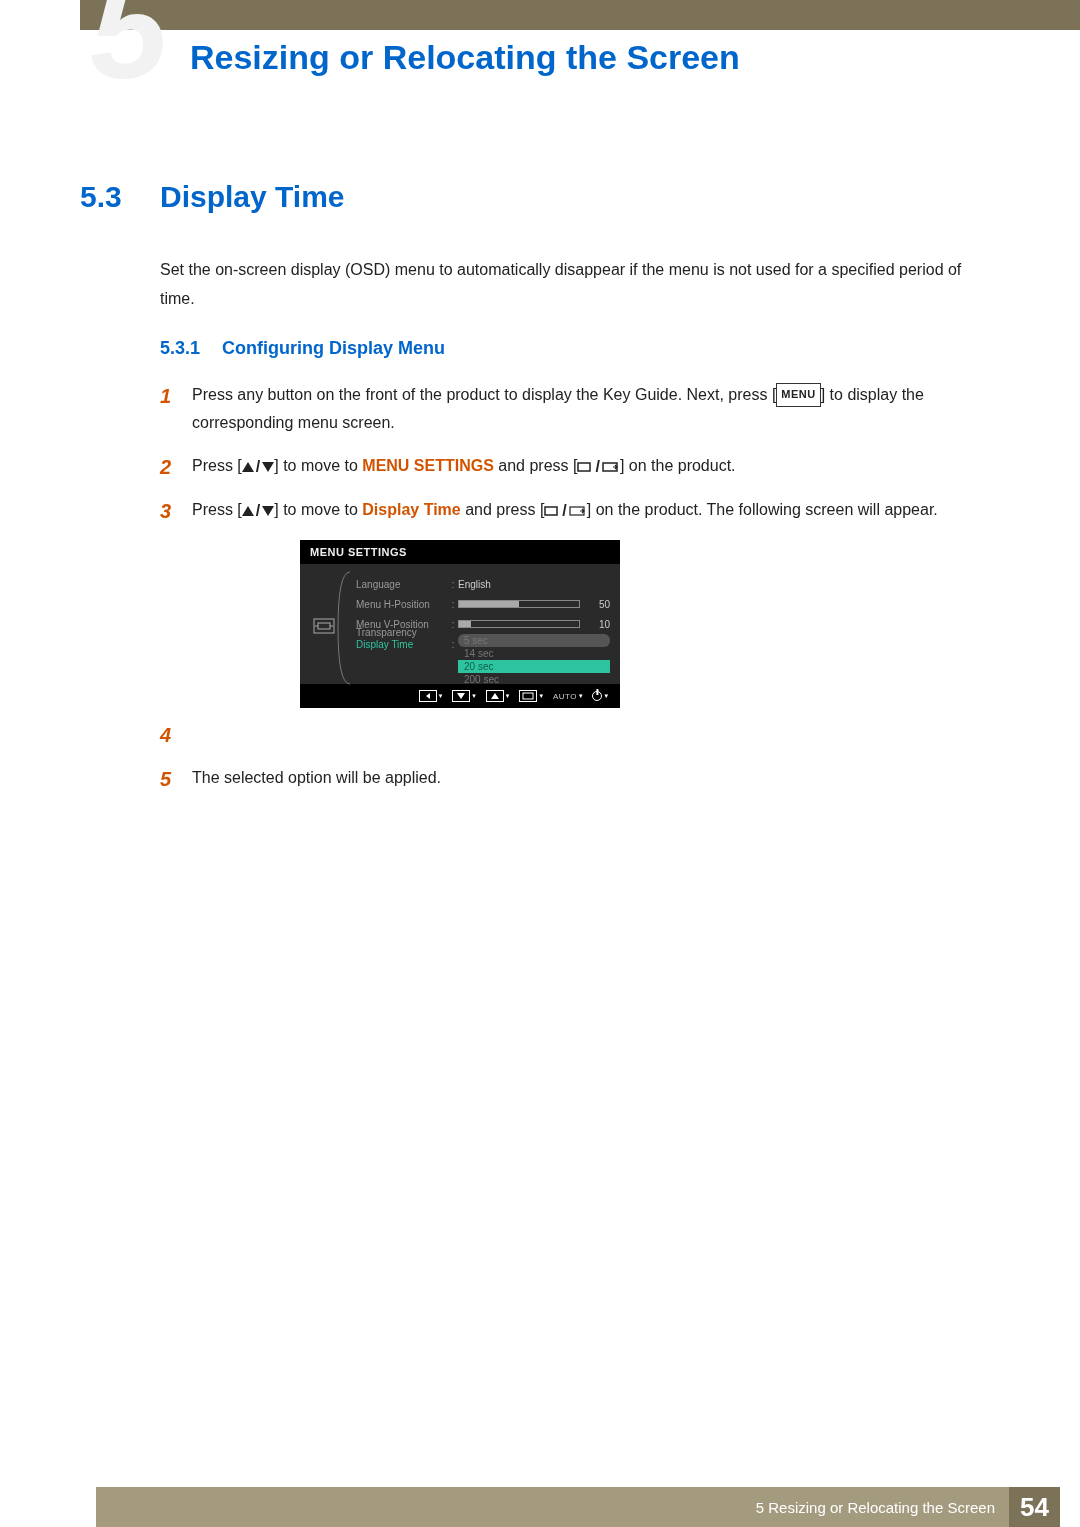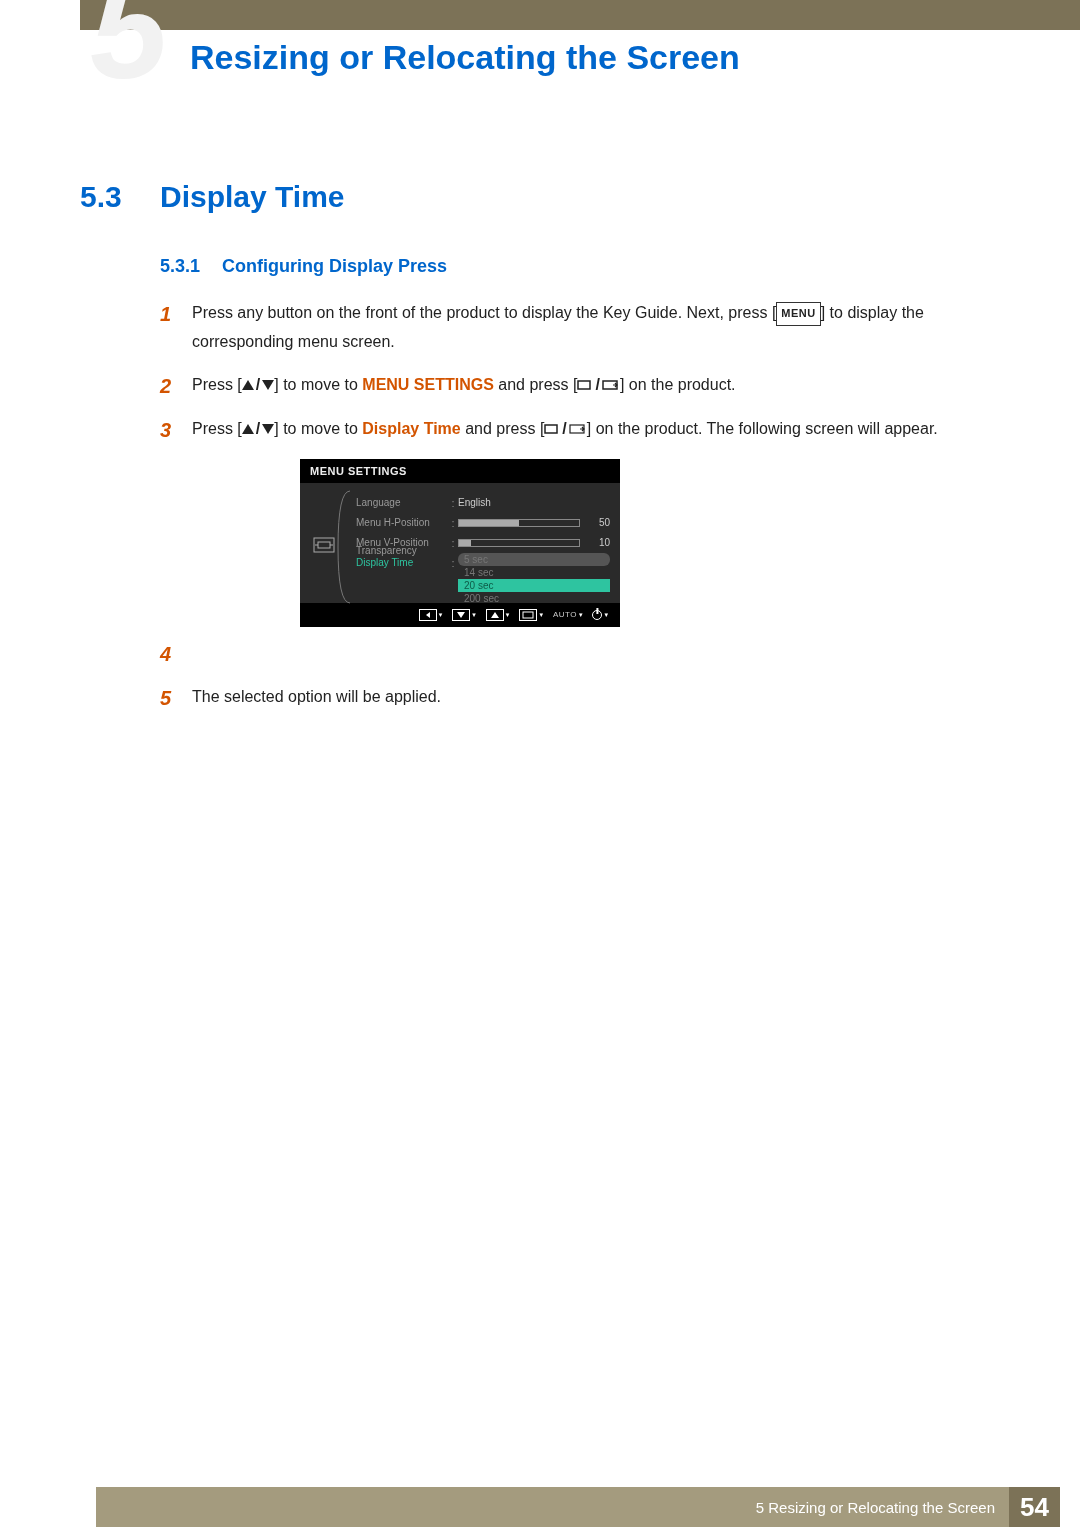--- a/index.html
+++ b/index.html
@@ -71,24 +71,25 @@
   <div class="top-bar"></div>
   <div class="watermark-5">5</div>
   <div class="chapter-title">Resizing or Relocating the Screen</div>
 
   <div class="content">
     <div class="sec-row">
       <div class="sec-num">5.3</div>
       <div class="sec-title">Display Time</div>
     </div>
 
+    <p class="body-text">Set the on-screen display (OSD) menu to automatically disappear if the menu is not used for a specified period of time.</p>
 
     <div class="subsec-row">
       <div class="subsec-num">5.3.1</div>
-      <div class="subsec-title">Configuring Display Press</div>
+      <div class="subsec-title">Configuring Display Menu</div>
     </div>
 
     <div class="step">
       <div class="step-num">1</div>
       <div class="step-text">
         <span>Press any button on the front of the product to display the Key Guide. Next, press [</span><span class="menu-badge">MENU</span><span>] to display the corresponding menu screen.</span>
       </div>
     </div>
 
     <div class="step">

